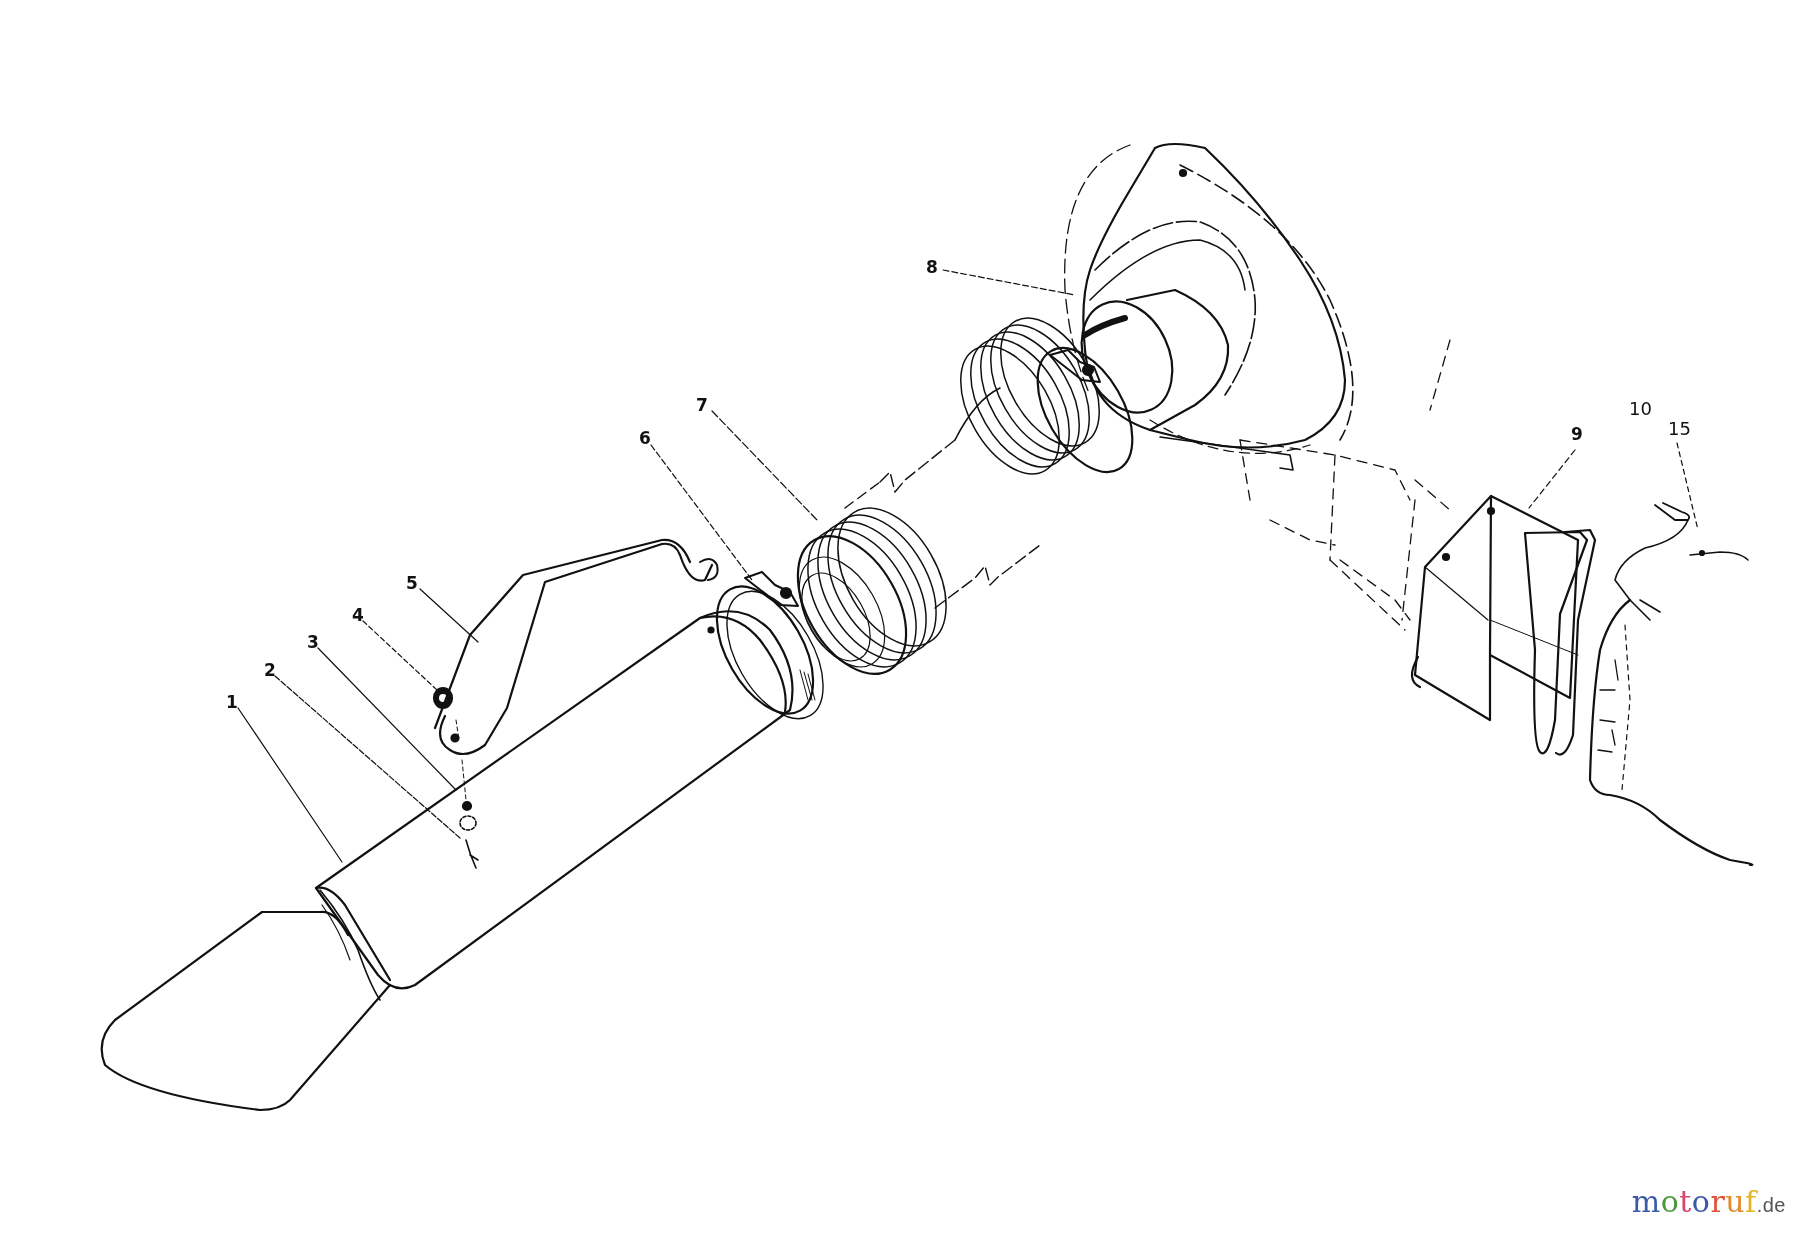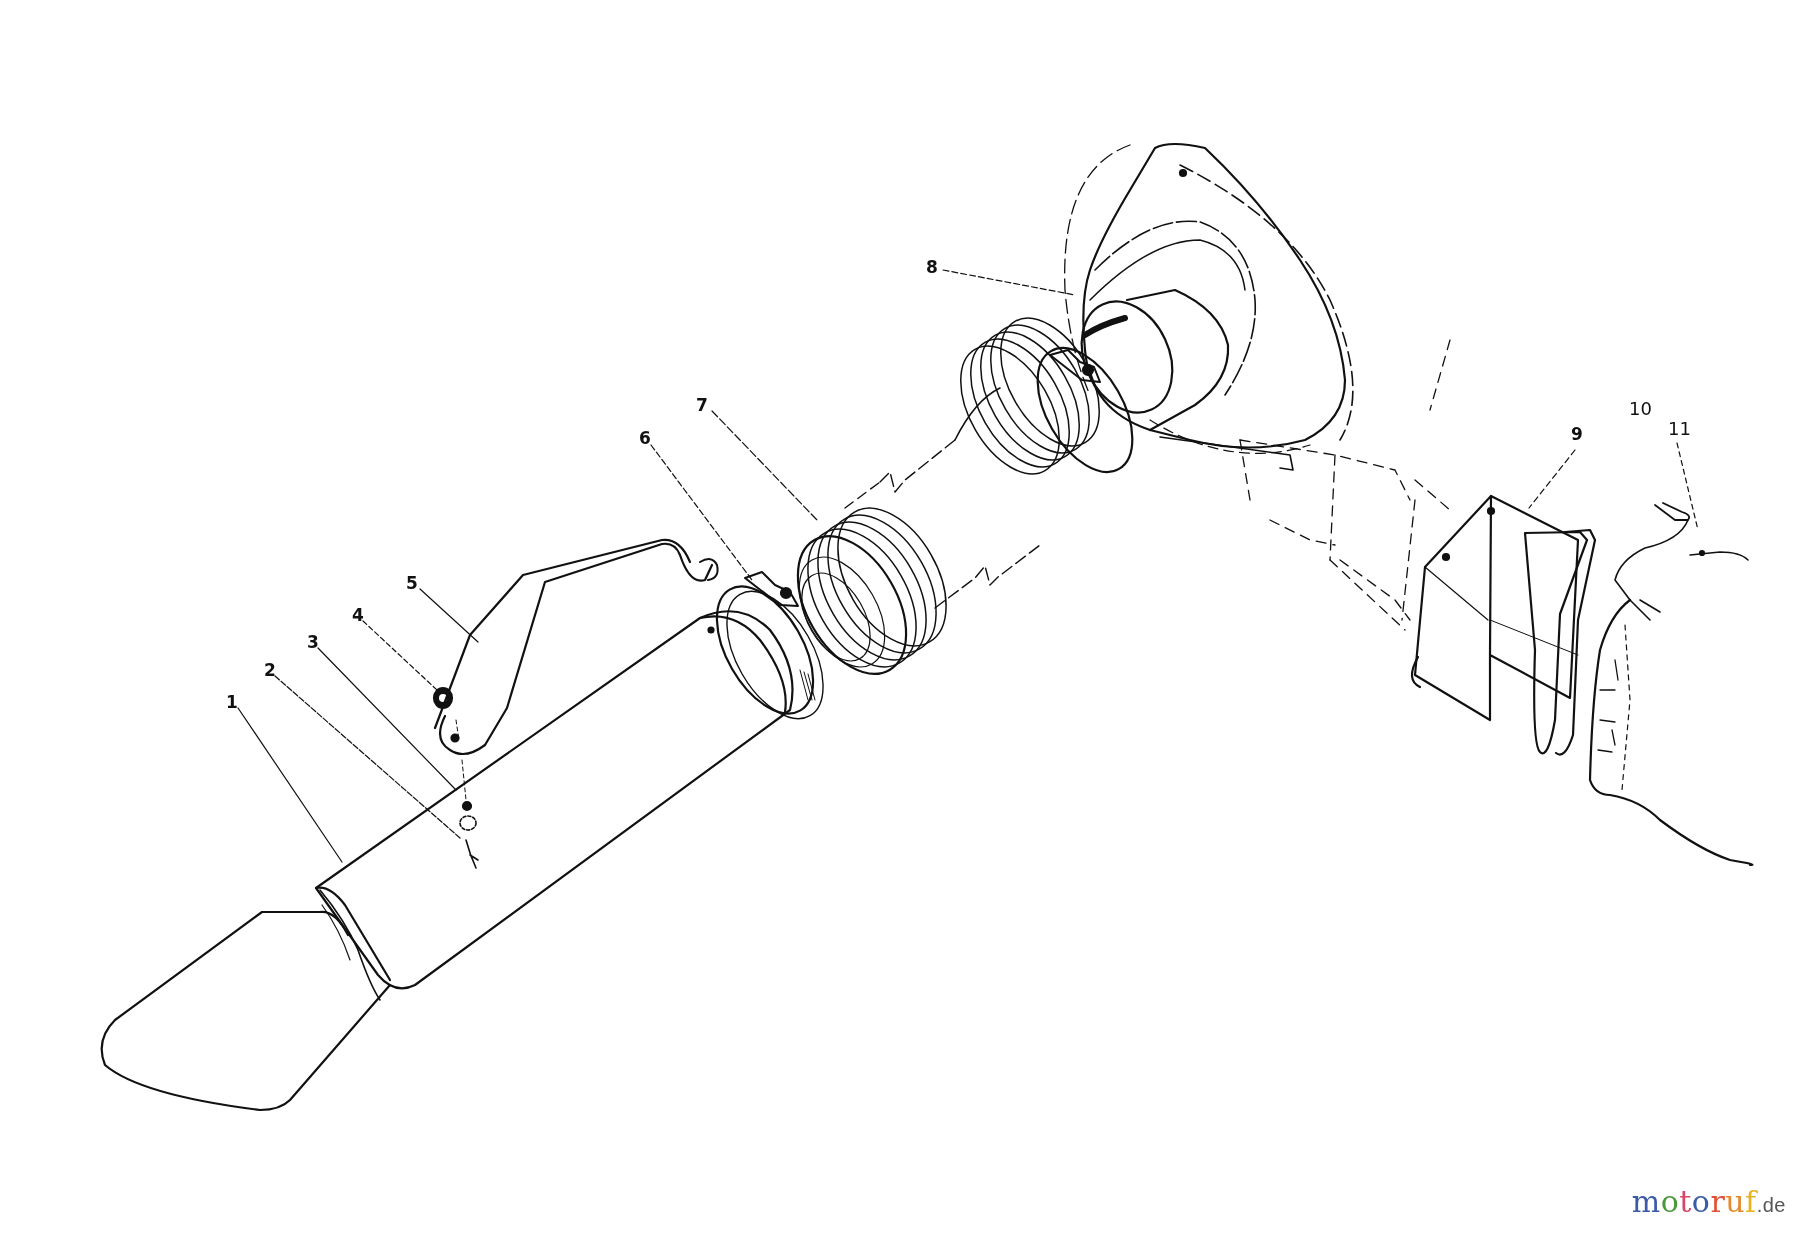--- a/index.html
+++ b/index.html
@@ -161,19 +161,19 @@
 <span class="callout" style="left:226px;top:694px;">1</span>
 <span class="callout" style="left:264px;top:662px;">2</span>
 <span class="callout" style="left:307px;top:634px;">3</span>
 <span class="callout" style="left:352px;top:607px;">4</span>
 <span class="callout" style="left:406px;top:575px;">5</span>
 <span class="callout" style="left:639px;top:430px;">6</span>
 <span class="callout" style="left:696px;top:397px;">7</span>
 <span class="callout" style="left:926px;top:259px;">8</span>
 <span class="callout" style="left:1571px;top:426px;">9</span>
 <span class="callout thin" style="left:1629px;top:400px;">10</span>
-<span class="callout thin" style="left:1668px;top:420px;">11</span>
+<span class="callout thin" style="left:1668px;top:420px;">15</span>
 
 
 <div class="watermark">
   <span class="wm-m">m</span><span class="wm-o1">o</span><span class="wm-t">t</span><span class="wm-o2">o</span><span class="wm-r">r</span><span class="wm-u">u</span><span class="wm-f">f</span><span class="de">.de</span>
 </div>
 </div>
 
 </body></html>

